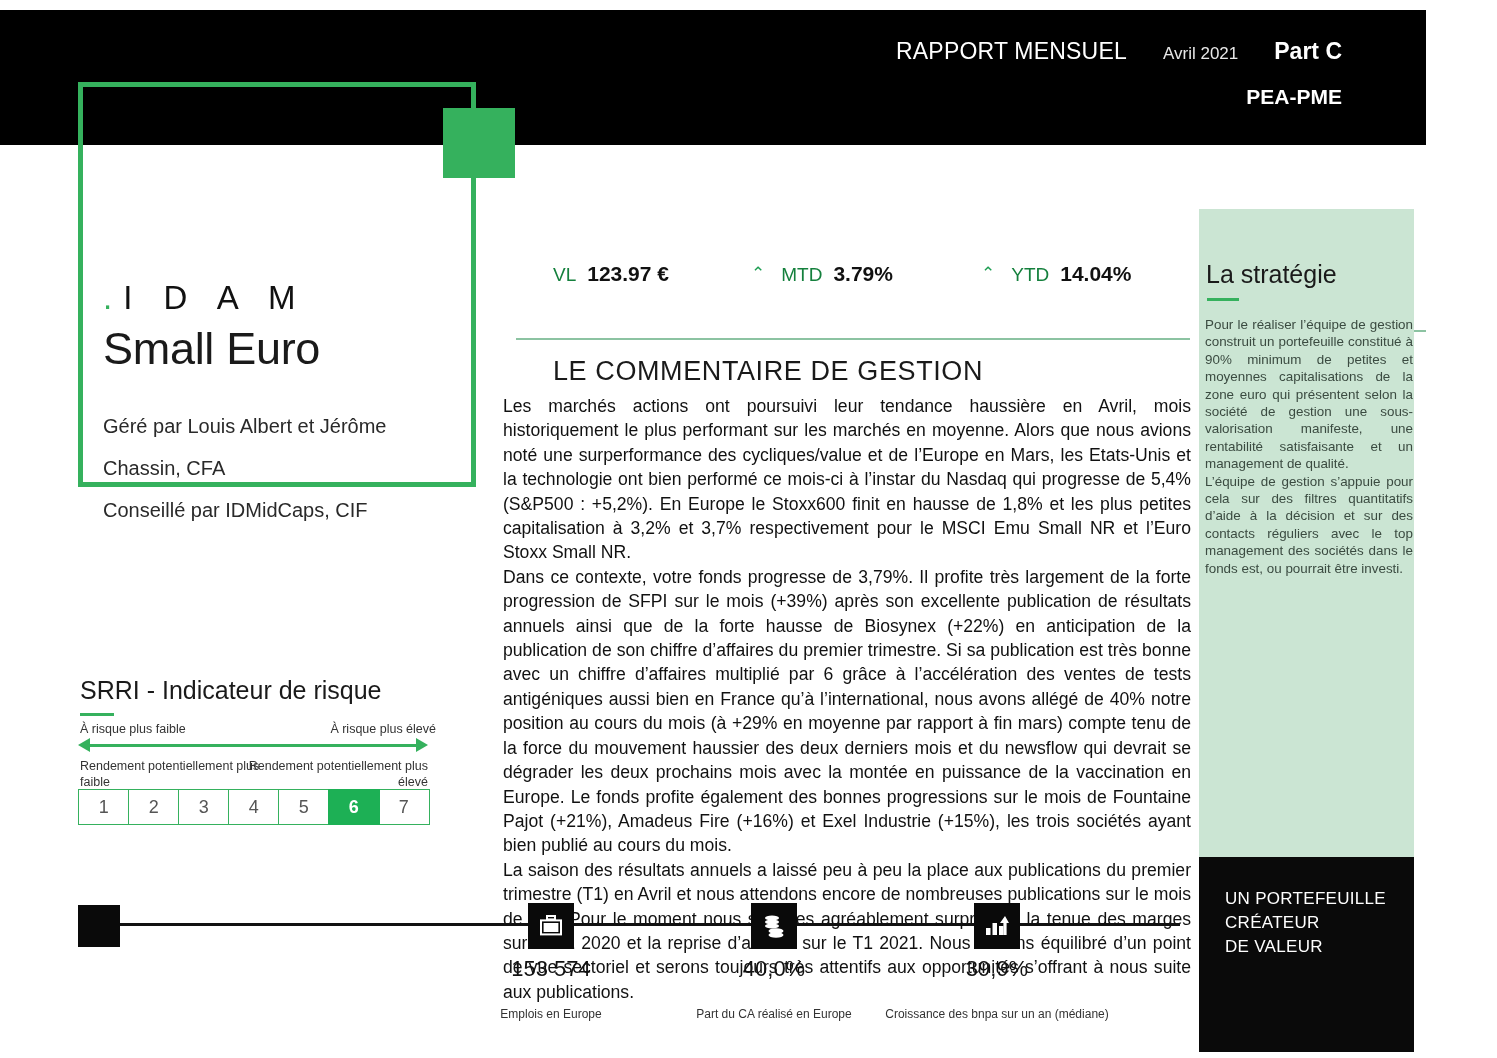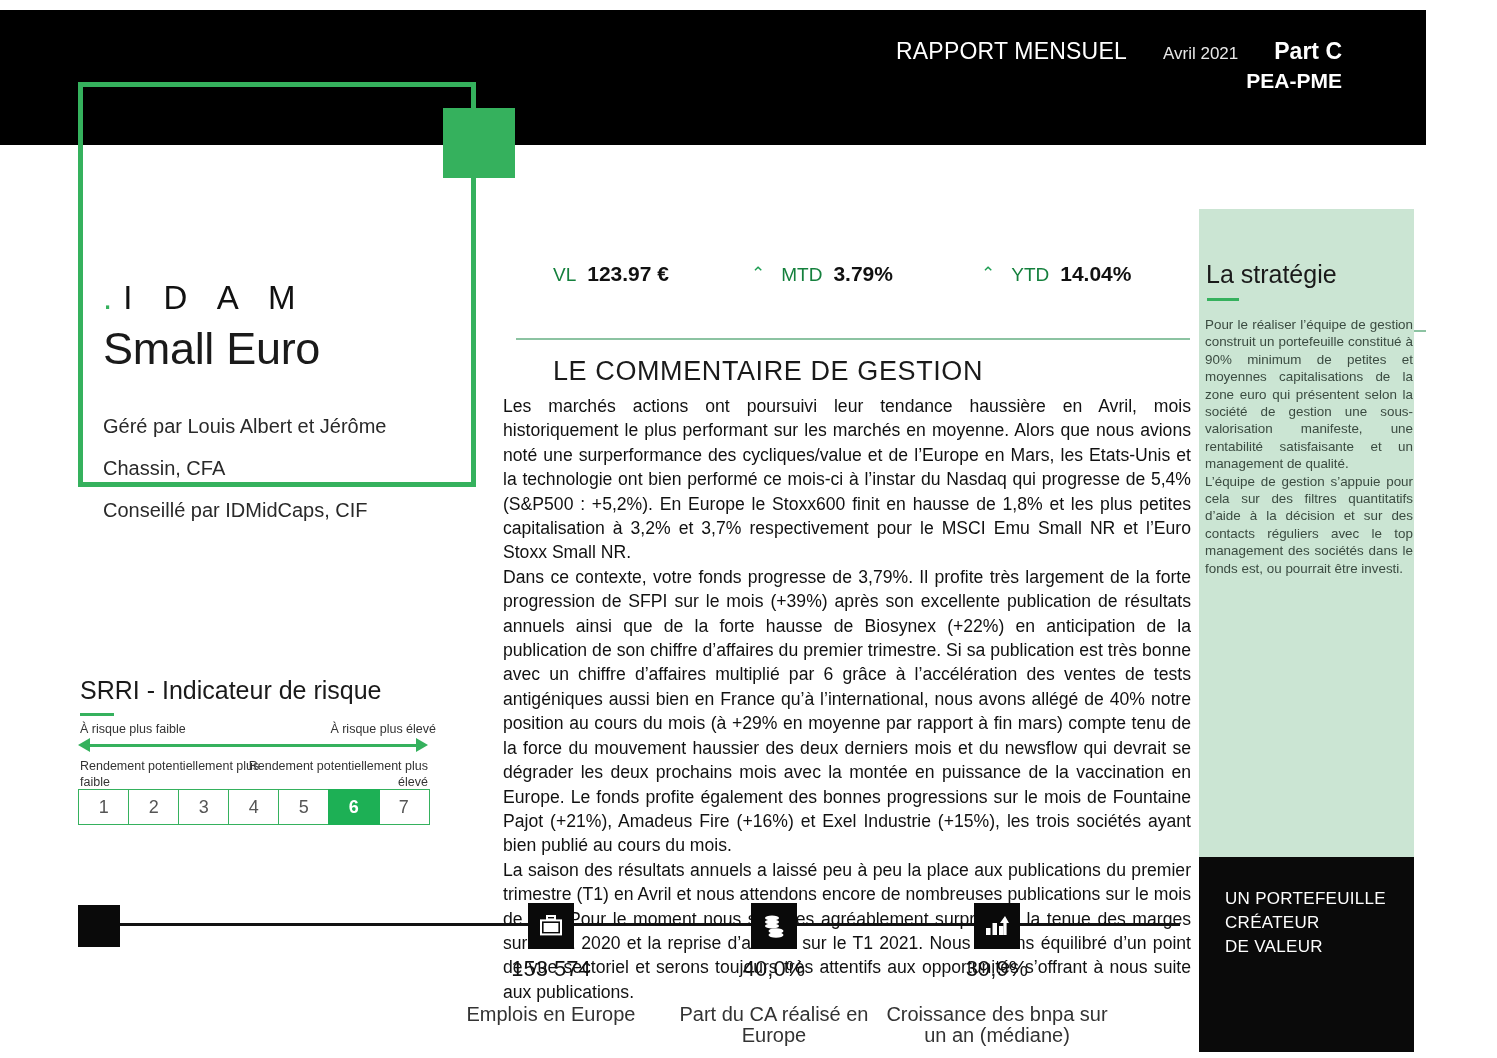--- a/index.html
+++ b/index.html
@@ -53,21 +53,21 @@
     color: #e8e8e8;
     font-weight: 300;
   }
   .hdr-part {
     font-size: 23px;
     font-weight: bold;
     color: #ffffff;
     text-align: right;
   }
   .header-row2 {
-    margin-top: 4px;
+    margin-top: 20px;
     font-size: 21px;
     font-weight: bold;
     color: #ffffff;
     white-space: nowrap;
   }
 
   
   .logo-frame {
     position: absolute;
     left: 78px;
@@ -407,21 +407,21 @@
     position: absolute;
     text-align: center;
     width: 240px;
   }
   .tl-stat-value {
     font-size: 22px;
     color: #111111;
     margin-bottom: 22px;
   }
   .tl-stat-label {
-    font-size: 20px;
+    font-size: 12px;
     line-height: 21px;
     font-weight: 300;
     color: #333333;
   }
 </style>
 </head>
 <body>
 
 <div id="page">
 

